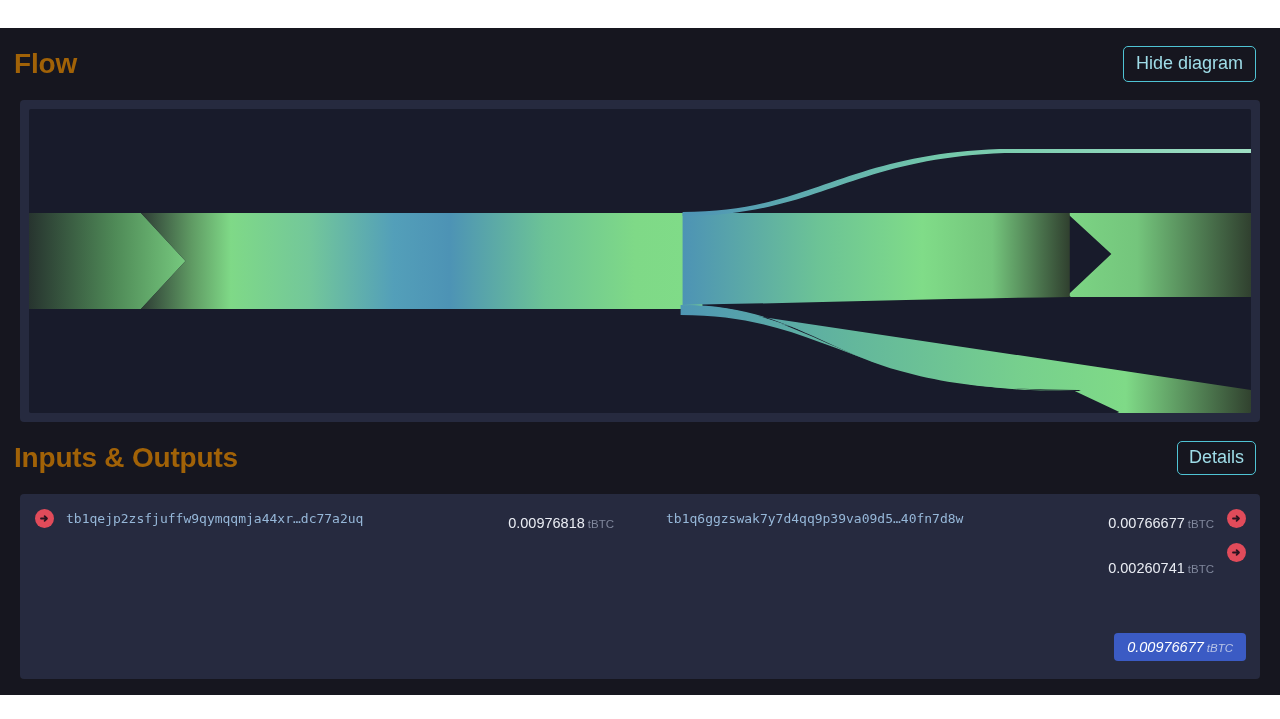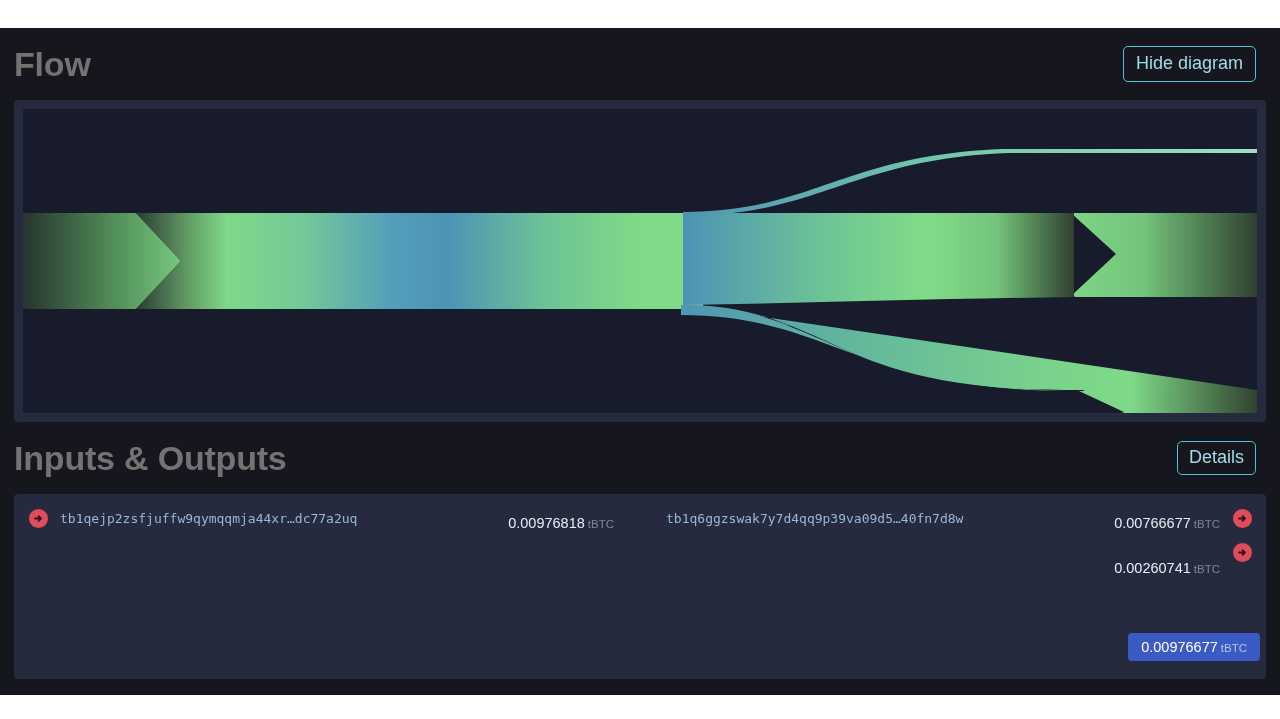--- a/index.html
+++ b/index.html
@@ -24,44 +24,44 @@
 
   
   .section-head {
     position: relative;
     height: 72px;
     display: flex;
     align-items: center;
     padding: 0 24px 0 14px;
   }
   .section-title {
-    font-size: 34px;
+    font-size: 28px;
     font-weight: 700;
-    color: #737373;
+    color: #a16207;
     letter-spacing: -0.2px;
     line-height: 1;
   }
   .spacer { flex: 1 1 auto; }
 
   .ghost-btn {
     border: 1px solid #4fc3d4;
     border-radius: 5px;
     color: #9fdde8;
     background: transparent;
     font-size: 18px;
     padding: 7px 12px;
     line-height: 1.1;
     cursor: pointer;
     font-family: "Liberation Sans", sans-serif;
     white-space: nowrap;
   }
   .ghost-btn.small { font-size: 18px; padding: 6px 11px; }
 
   .panel {
-    margin: 0 14px;
+    margin: 0 20px;
     background: #262a3f;
     border-radius: 4px;
     box-sizing: border-box;
   }
 
   #diagram-panel {
     height: 322px;
     padding: 9px;
     position: relative;
   }
@@ -136,24 +136,25 @@
     align-items: center;
     justify-content: center;
     margin-top: 1px;
     cursor: pointer;
     flex: 0 0 auto;
   }
   .arrow-badge svg { display: block; }
 
   .total-row {
     position: absolute;
-    right: 6px;
+    right: 14px;
     bottom: 18px;
     display: flex;
     justify-content: flex-end;
+    font-style: italic;
   }
   .total-badge {
     background: #3b5bc4;
     color: #ffffff;
     font-size: 14.5px;
     border-radius: 4px;
     padding: 7px 13px;
     line-height: 1;
     white-space: nowrap;
     cursor: pointer;

